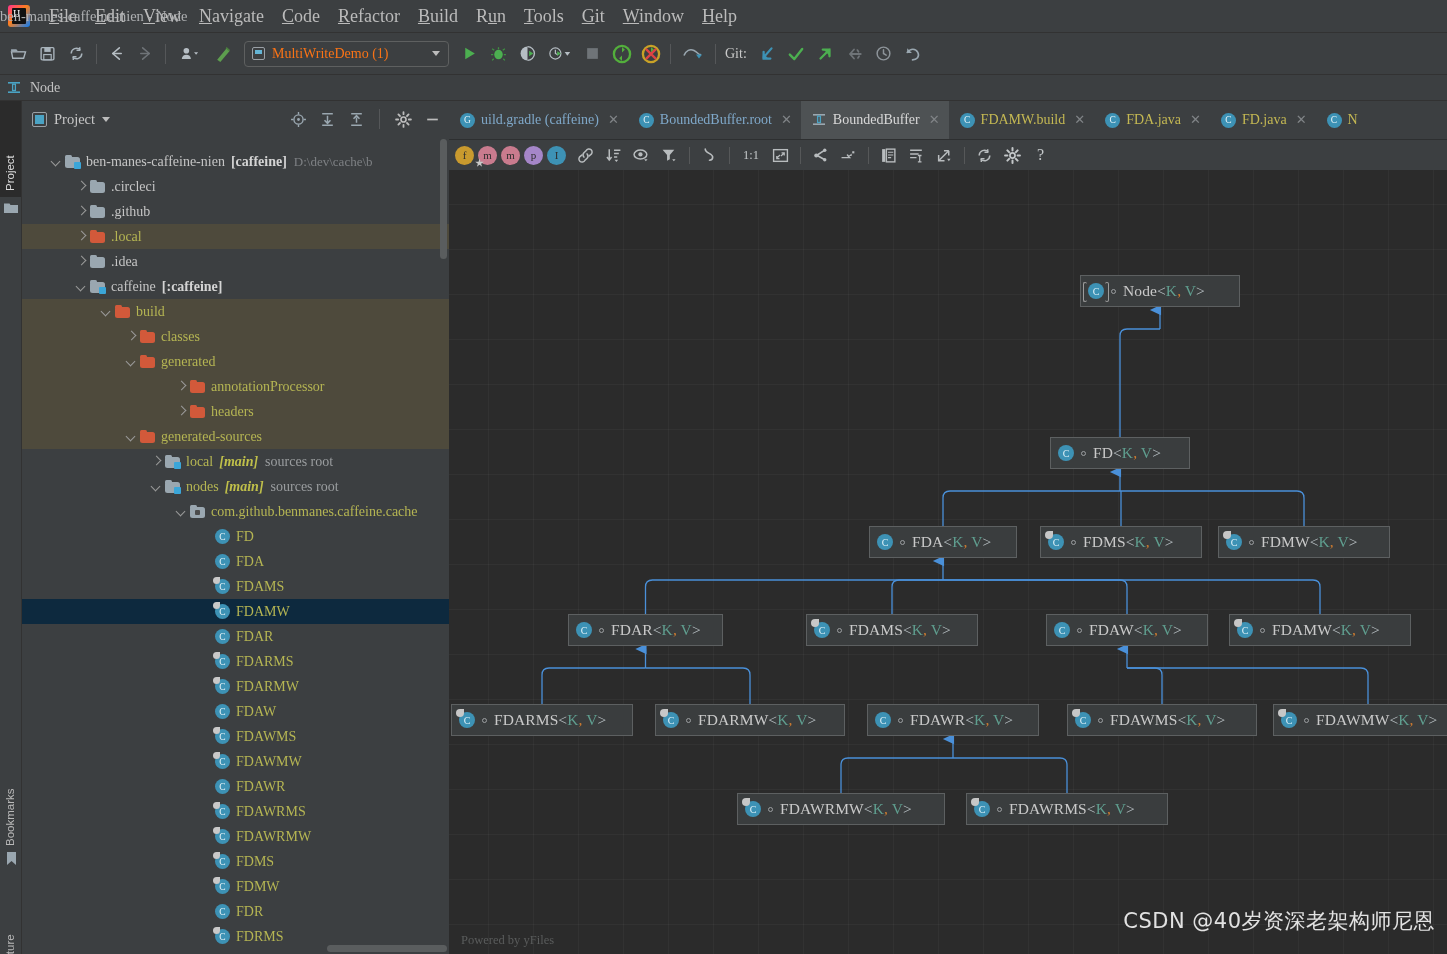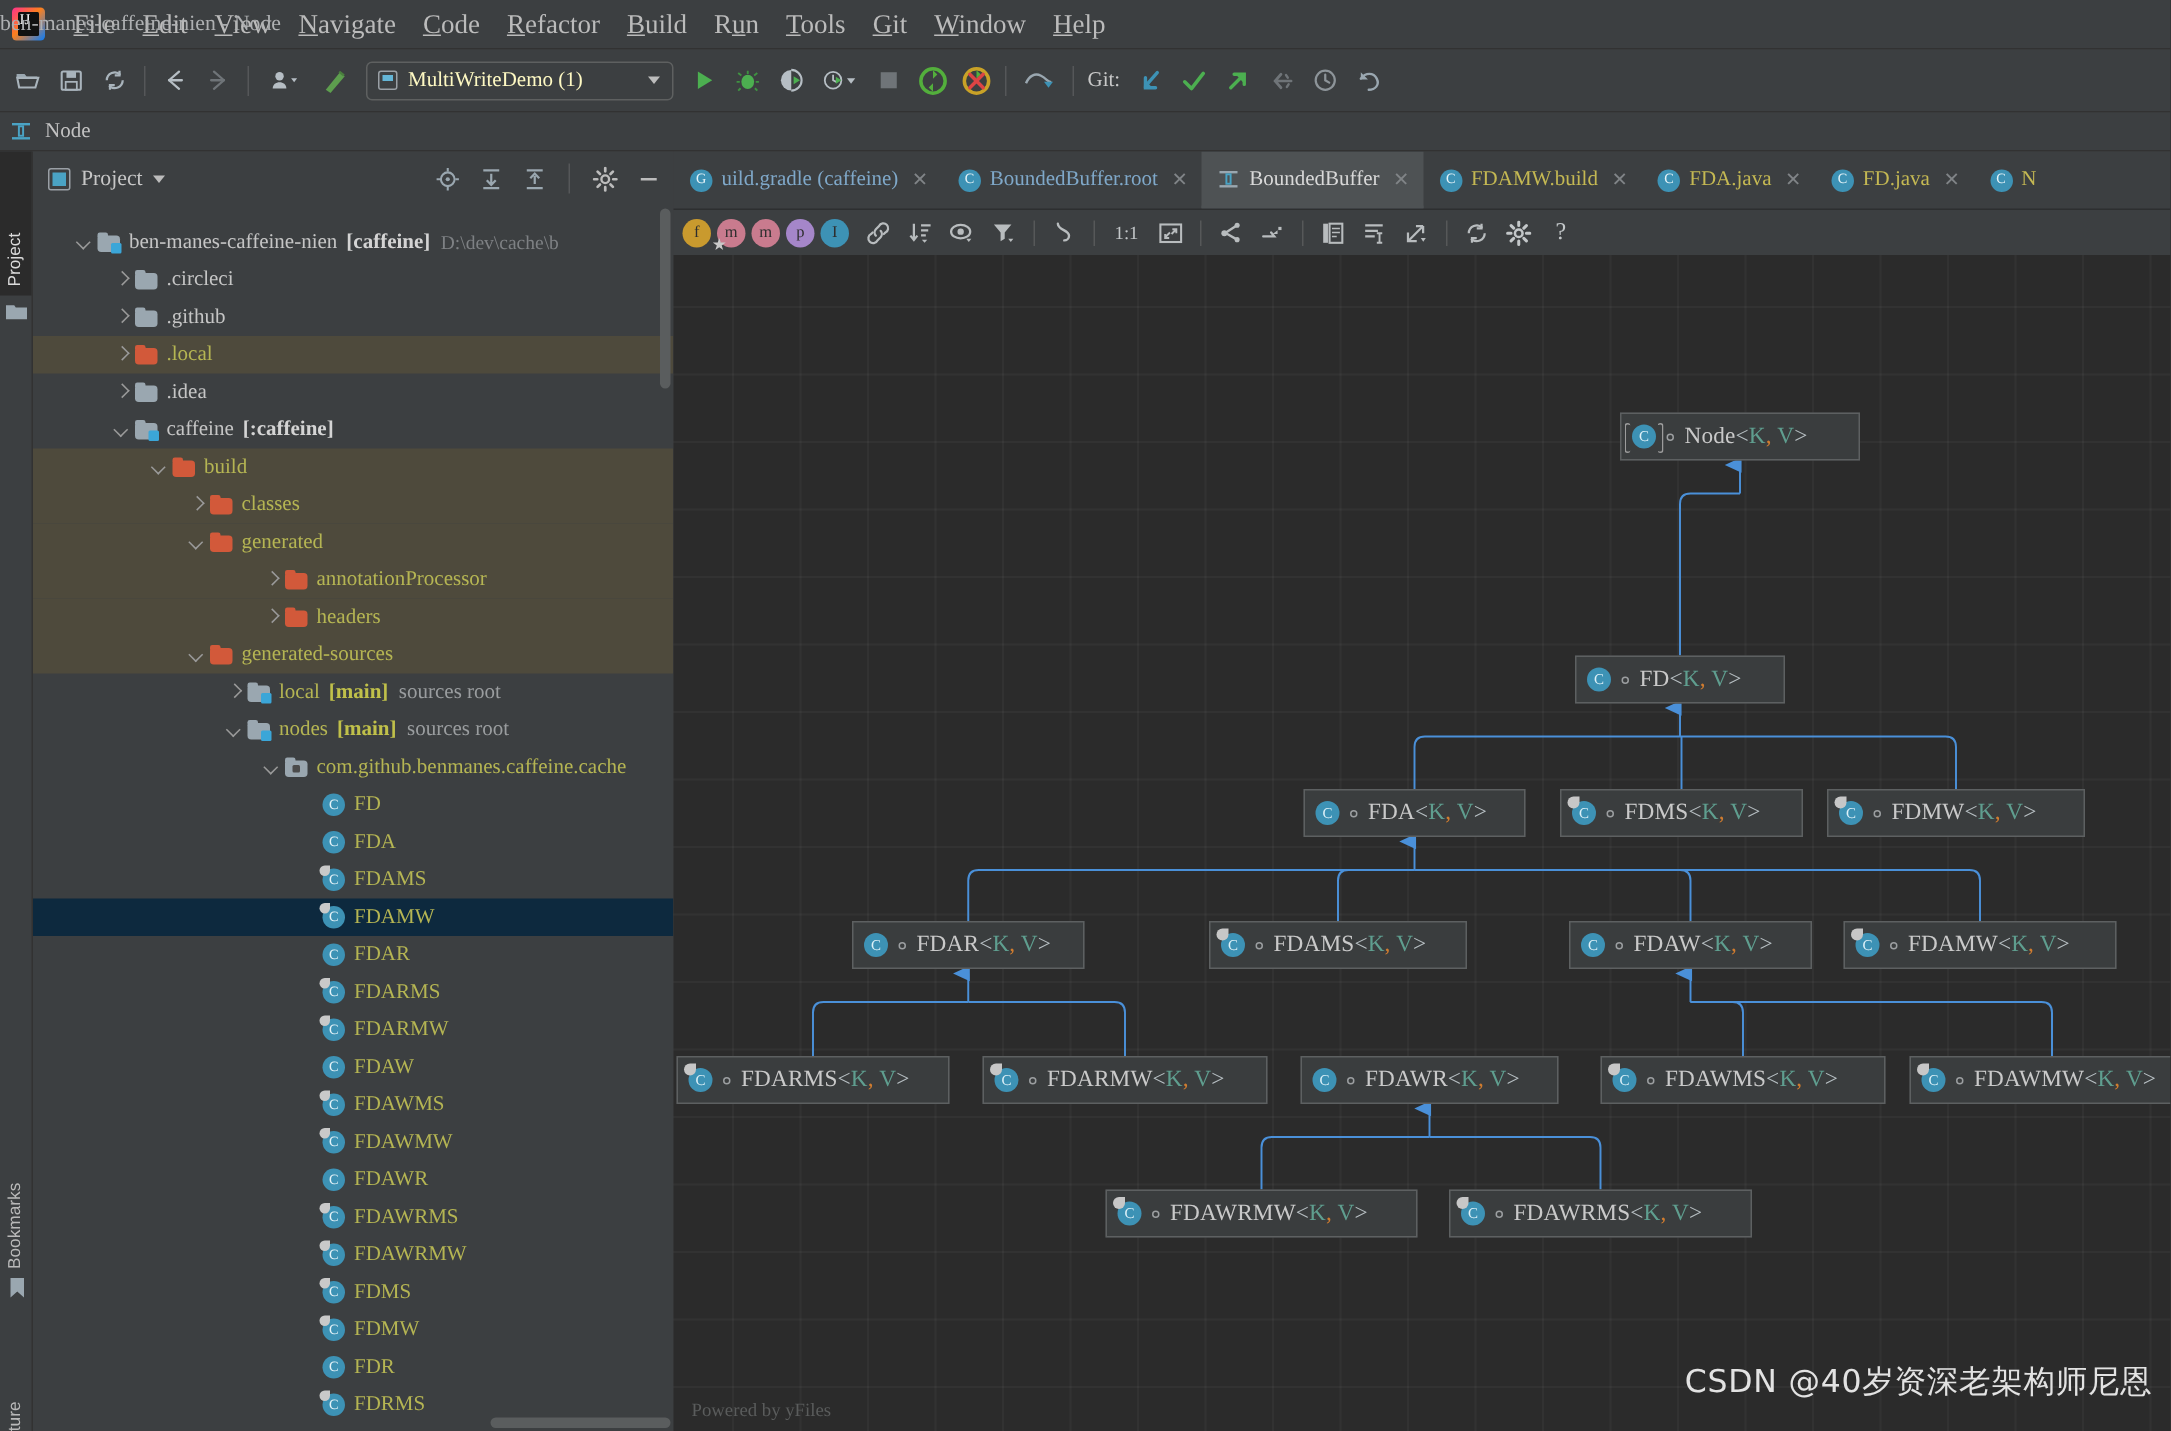--- a/index.html
+++ b/index.html
@@ -48,21 +48,21 @@
   }
   .tb-btn {
     width:29px; height:29px; display:flex; align-items:center; justify-content:center;
     border-radius:3px; flex:none; position:relative;
   }
   .tb-sep { width:1px; height:20px; background:#555759; margin:0 5px; flex:none; }
 
   .runcfg {
     height:26px; min-width:205px; border:1px solid #5e6060; border-radius:4px;
     display:flex; align-items:center; gap:7px; padding:0 8px 0 7px;
-    background:#3c3f41; margin:0 6px; color:#fef9c3; font-size:14px;
+    background:#3c3f41; margin:0 6px; color:#f97316; font-size:14px;
     font-family:"Liberation Serif",serif;
   }
   .runcfg .appico { width:13px;height:13px;border:1.5px solid #9aa0a6;border-radius:2px;
     position:relative;flex:none; }
   .runcfg .appico::after{content:"";position:absolute;left:2px;top:2px;right:2px;height:4px;background:#64b5d6;}
   .caret { width:0;height:0;border-left:4px solid transparent;border-right:4px solid transparent;
     border-top:5px solid #bcbcbc; flex:none; }
   .git-label { color:#c9c9c9; font-size:14px; margin:0 6px 0 4px; font-family:"Liberation Serif",serif;}
 
   
@@ -138,21 +138,21 @@
     display:flex;align-items:center;justify-content:center;color:#e5f3f8;font-size:9.5px;
     font-family:"Liberation Serif",serif; position:relative;
   }
   .cls-ico.iface::after{
     content:"";position:absolute;left:-2px;top:-2px;width:7px;height:7px;
     background:#c9c9c9;border-radius:50% 0 50% 50%;
   }
   .t-name { color:#c5c5c5; }
   .t-name.olive { color:#b5b553; }
   .t-bold { font-weight:bold; color:#d4d4d4; }
-  .t-bold.olive { color:#c0c04a; }
+  .t-bold.olive { color:#c0c04a;font-style:italic; }
   .t-dim { color:#7e8184; margin-left:7px; font-size:13px; }
   .t-note { color:#9a9d9f; margin-left:7px; }
 
   .scrollbar {
     position:absolute; right:2px; top:38px; width:7px; height:120px;
     background:#5a5d5e; border-radius:4px;
   }
   .scrollbar2 {
     position:absolute; right:2px; bottom:2px; width:120px; height:7px;
     background:#5a5d5e; border-radius:4px;

